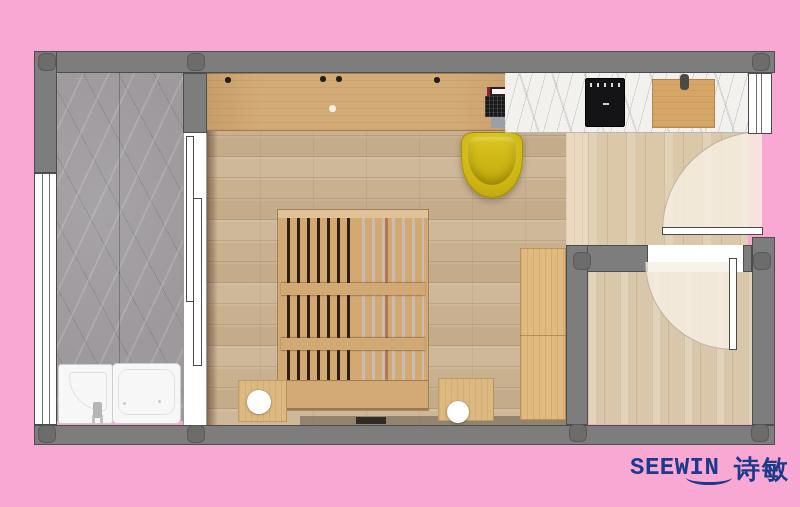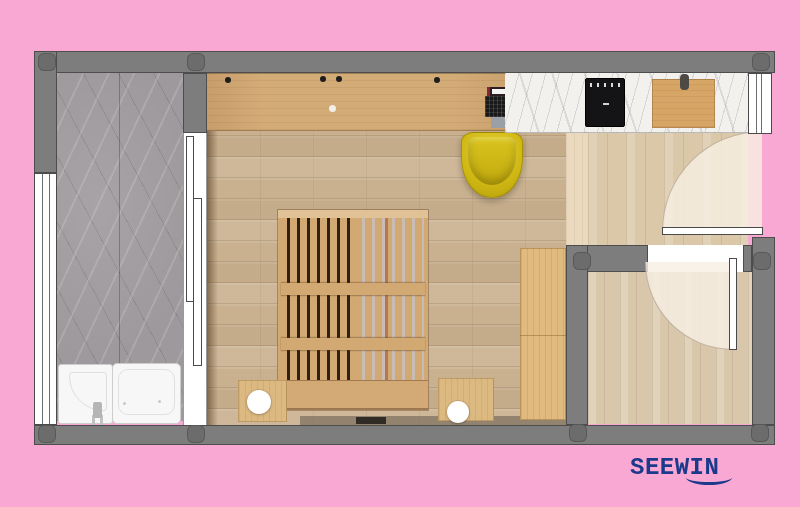--- a/index.html
+++ b/index.html
@@ -169,16 +169,17 @@
   <div class="abs pillar" style="left:752px;top:53px;"></div>
   <div class="abs pillar" style="left:38px;top:425px;"></div>
   <div class="abs pillar" style="left:187px;top:425px;"></div>
   <div class="abs pillar" style="left:569px;top:424px;"></div>
   <div class="abs pillar" style="left:751px;top:424px;"></div>
   <div class="abs pillar" style="left:573px;top:252px;"></div>
   <div class="abs pillar" style="left:753px;top:252px;"></div>
 
   <div class="abs" style="left:630px;top:452px;width:165px;height:45px;">
     <span class="abs logoTxt" style="left:0;top:2px;font-size:24px;">SEEWIN</span>
+    <span class="abs logoTxt" style="left:104px;top:0;font-size:26px;letter-spacing:2px;">诗敏</span>
     <div class="abs swoosh" style="left:56px;top:18px;width:46px;height:12px;"></div>
   </div>
 
 </div>
 
 </body></html>

